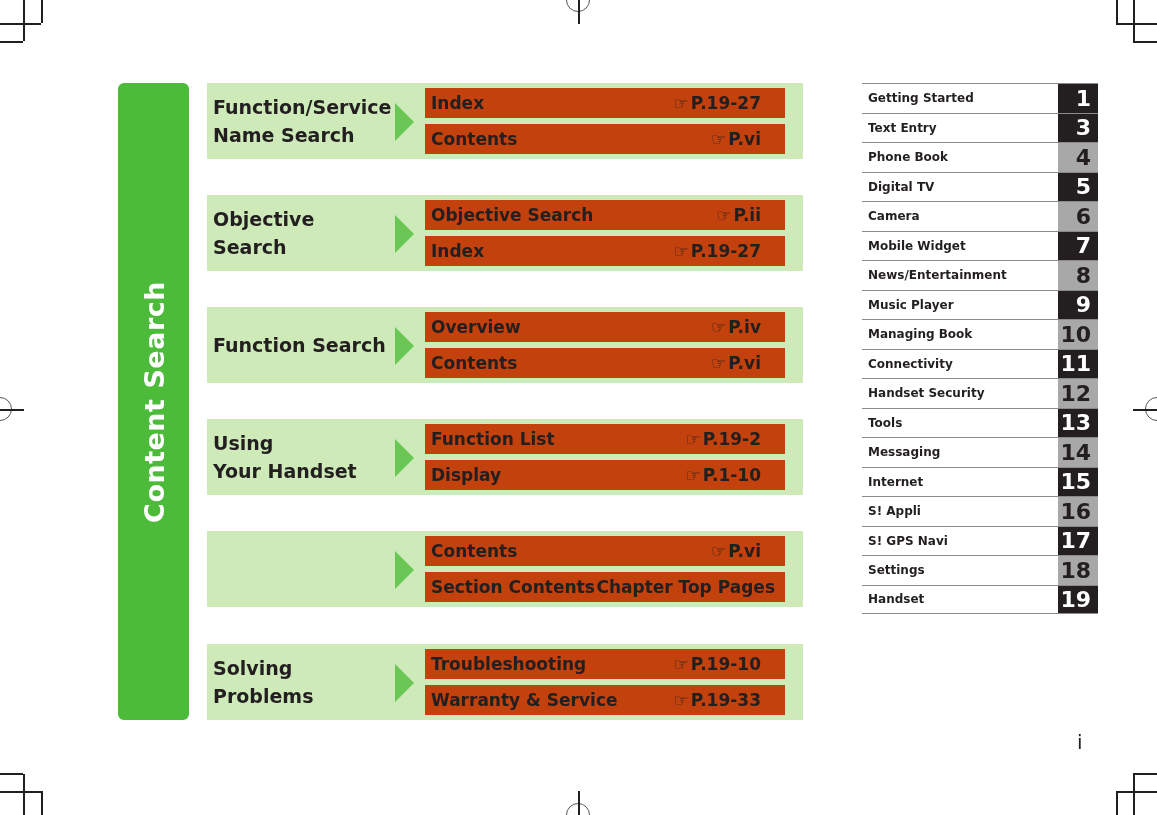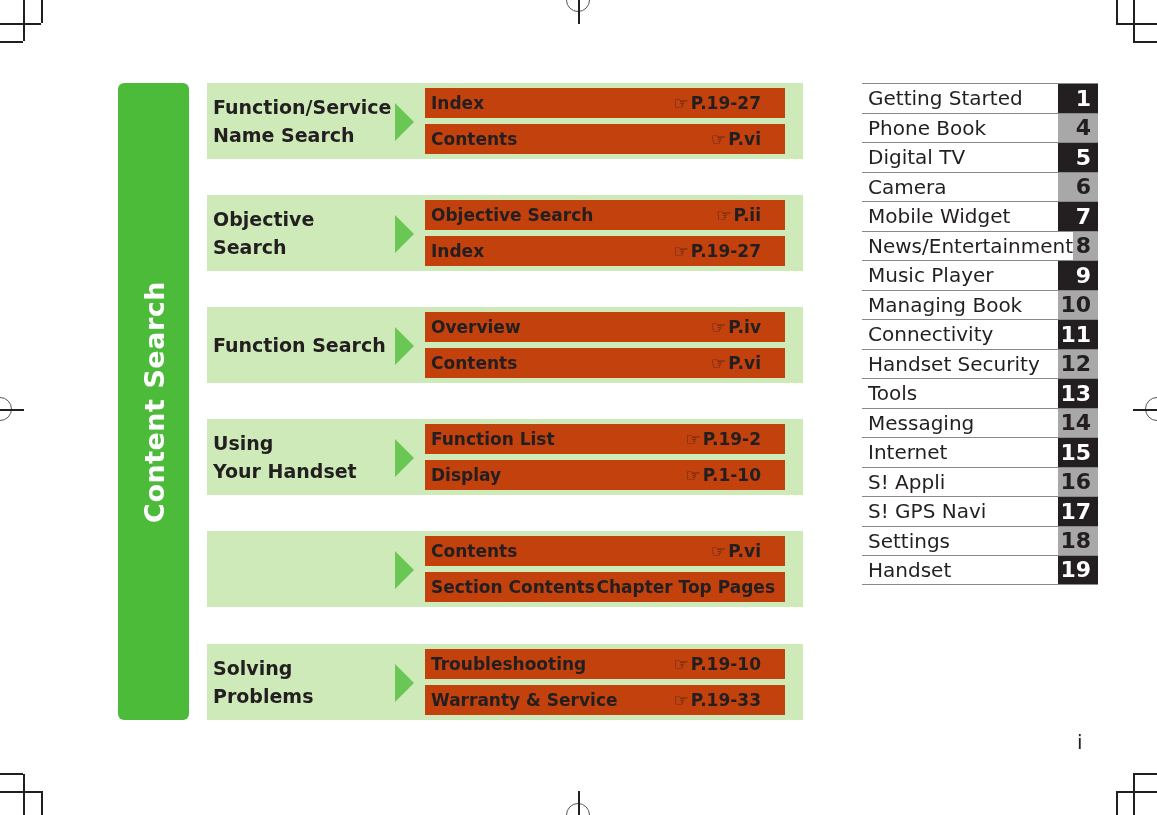--- a/index.html
+++ b/index.html
@@ -42,21 +42,21 @@
   .link-ref.wide { right: 10px; }
   .hand-icon { display: inline-block; font-size: 17px; font-weight: normal; margin-right: 2px; }
 
   .index {
     position: absolute; left: 862px; top: 83px; width: 236px;
   }
   .index-row {
     position: relative; height: 29.5px; border-top: 1.5px solid #8a8a8a; display: flex; align-items: center;
   }
   .index-row:last-child { border-bottom: 1.5px solid #8a8a8a; }
-  .index-label { padding-left: 6px; font-size: 20px; font-weight: normal; flex: 1; }
+  .index-label { padding-left: 6px; font-size: 12px; font-weight: bold; flex: 1; }
   .index-num {
     width: 40px; height: 100%; display: flex; align-items: center; justify-content: flex-end;
     padding-right: 7px; font-size: 22px; font-weight: bold;
   }
   .index-num.dark { background: #231f20; color: #ffffff; }
   .index-num.light { background: #a8a8a8; color: #231f20; }
 
   .page-num { position: absolute; left: 1077px; top: 730px; font-size: 20px; color: #231f20; }
 </style>
 </head>
@@ -213,20 +213,24 @@
       </span>
   </div>
 </div>
 
 <div class="index">
   <div class="index-row">
       <span class="index-label">Getting Started</span>
       <span class="index-num dark">1</span>
     </div>
   <div class="index-row">
+      <span class="index-label">Text Entry</span>
+      <span class="index-num dark">3</span>
+    </div>
+  <div class="index-row">
       <span class="index-label">Phone Book</span>
       <span class="index-num light">4</span>
     </div>
   <div class="index-row">
       <span class="index-label">Digital TV</span>
       <span class="index-num dark">5</span>
     </div>
   <div class="index-row">
       <span class="index-label">Camera</span>
       <span class="index-num light">6</span>

